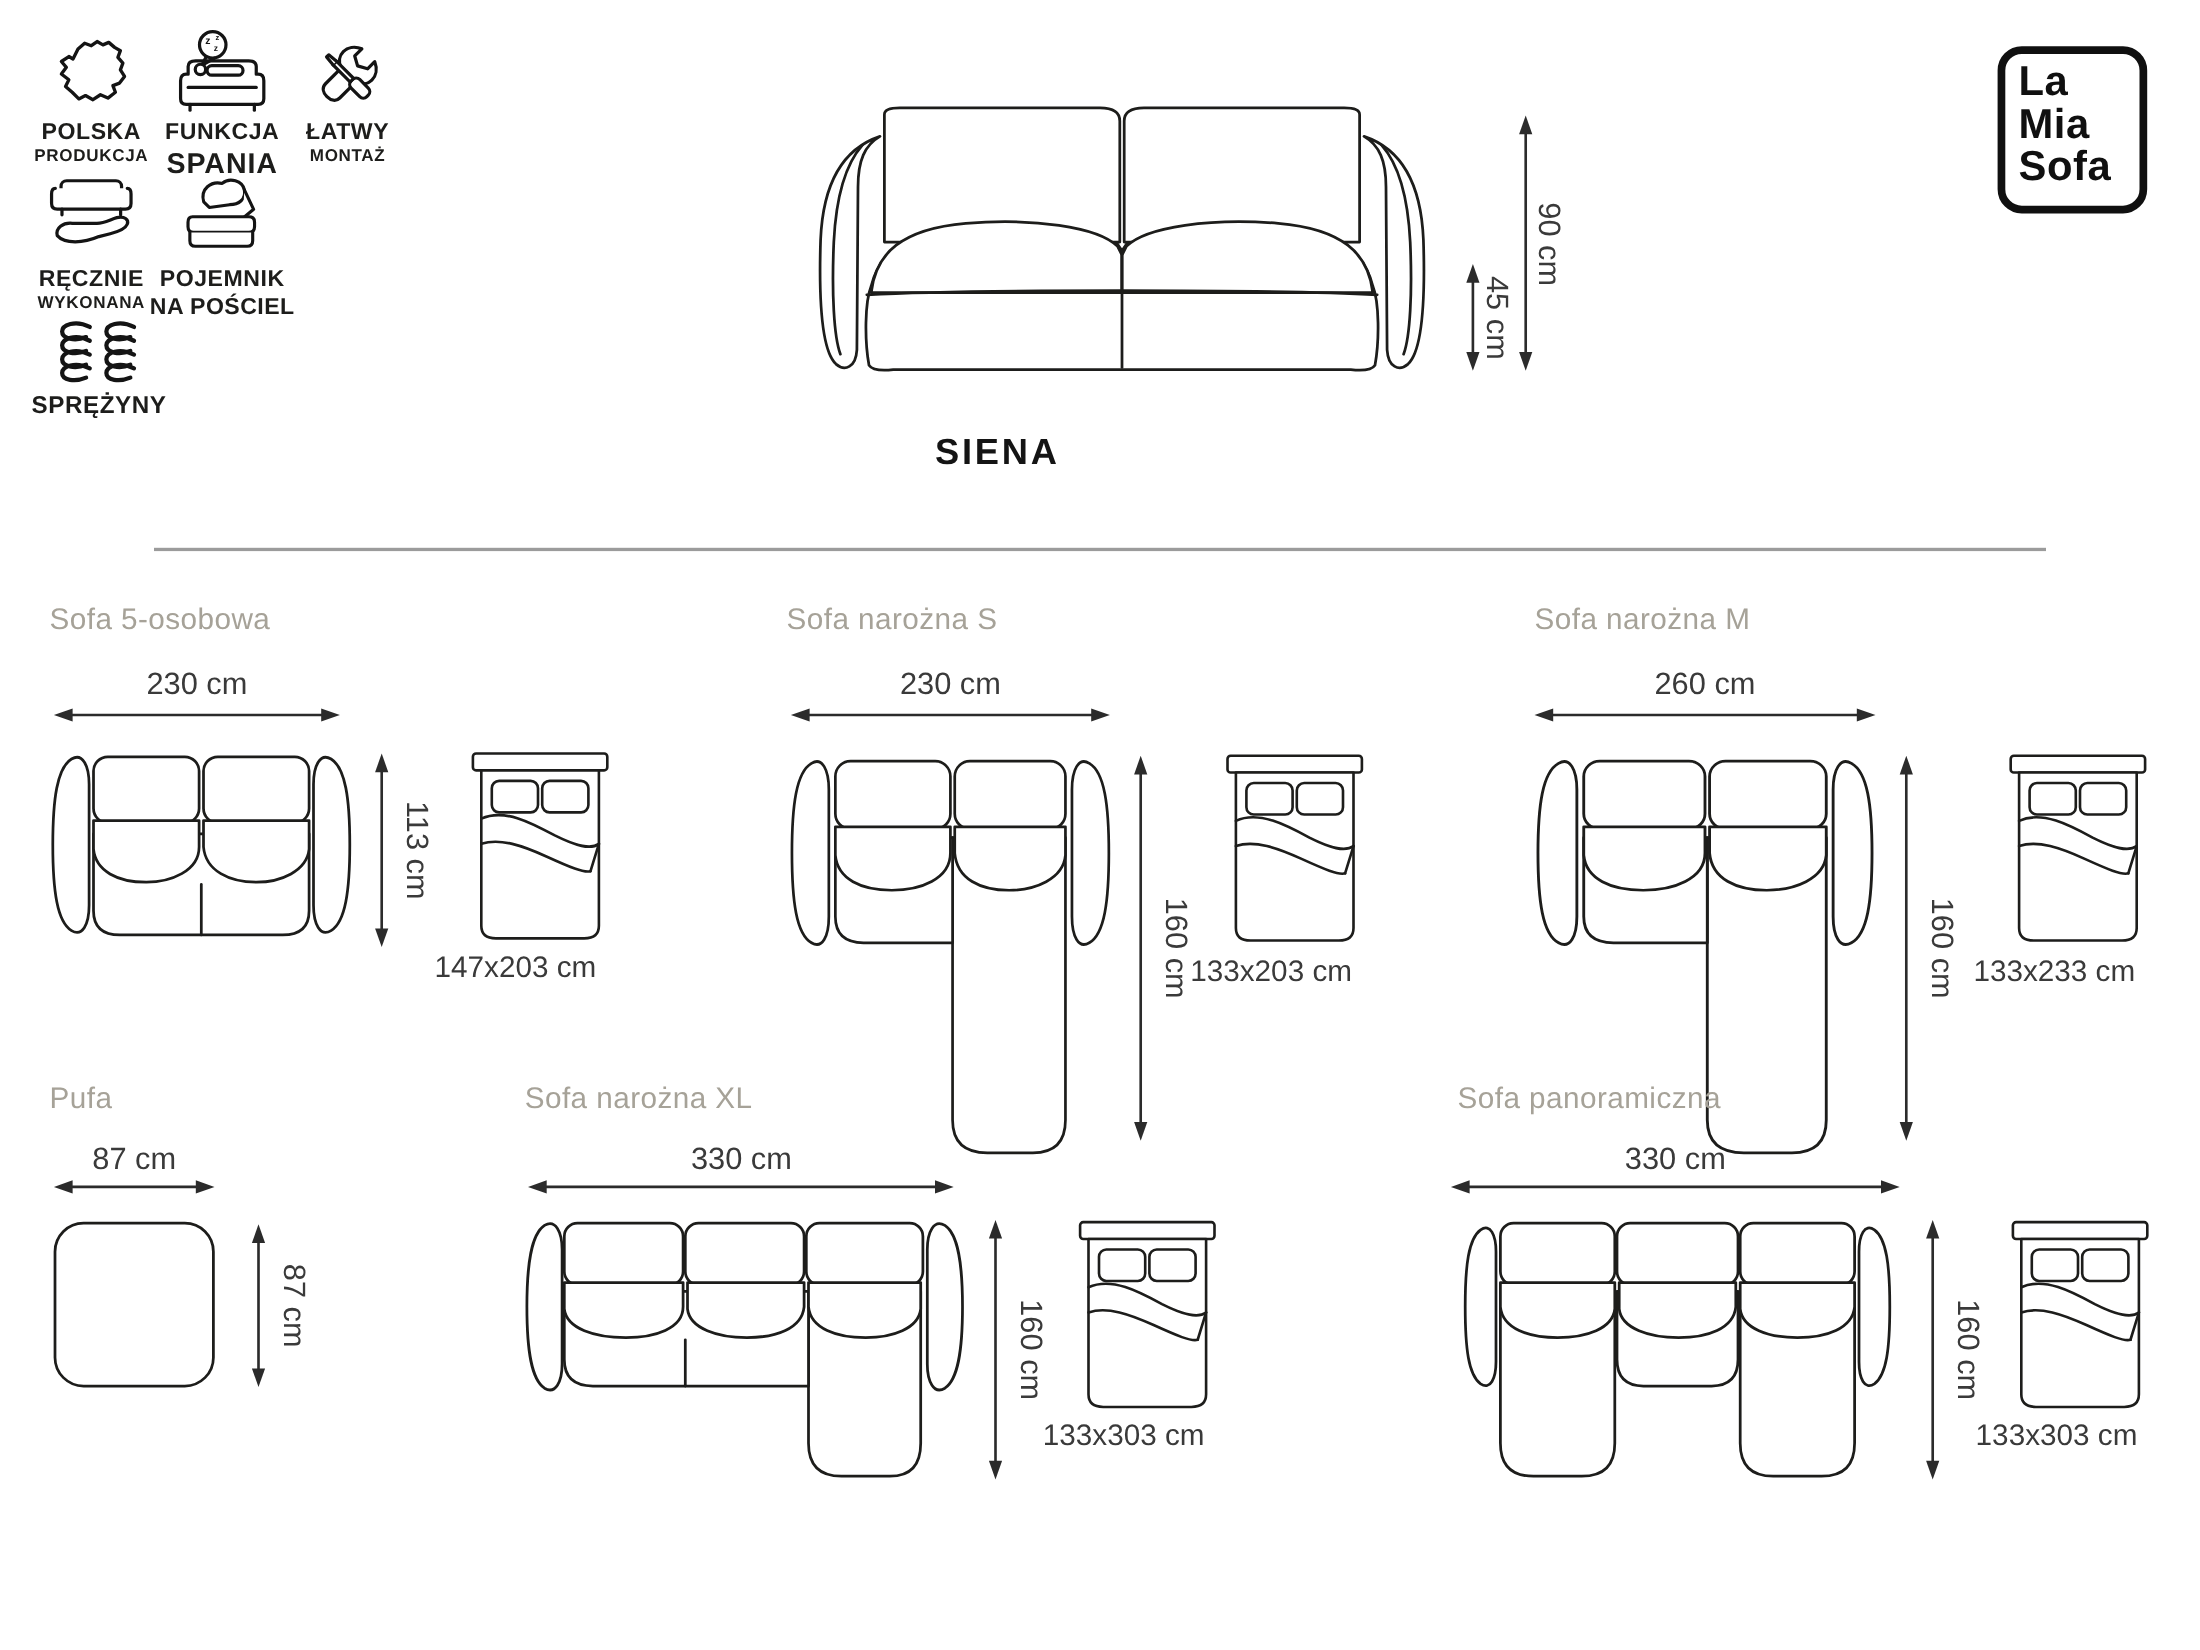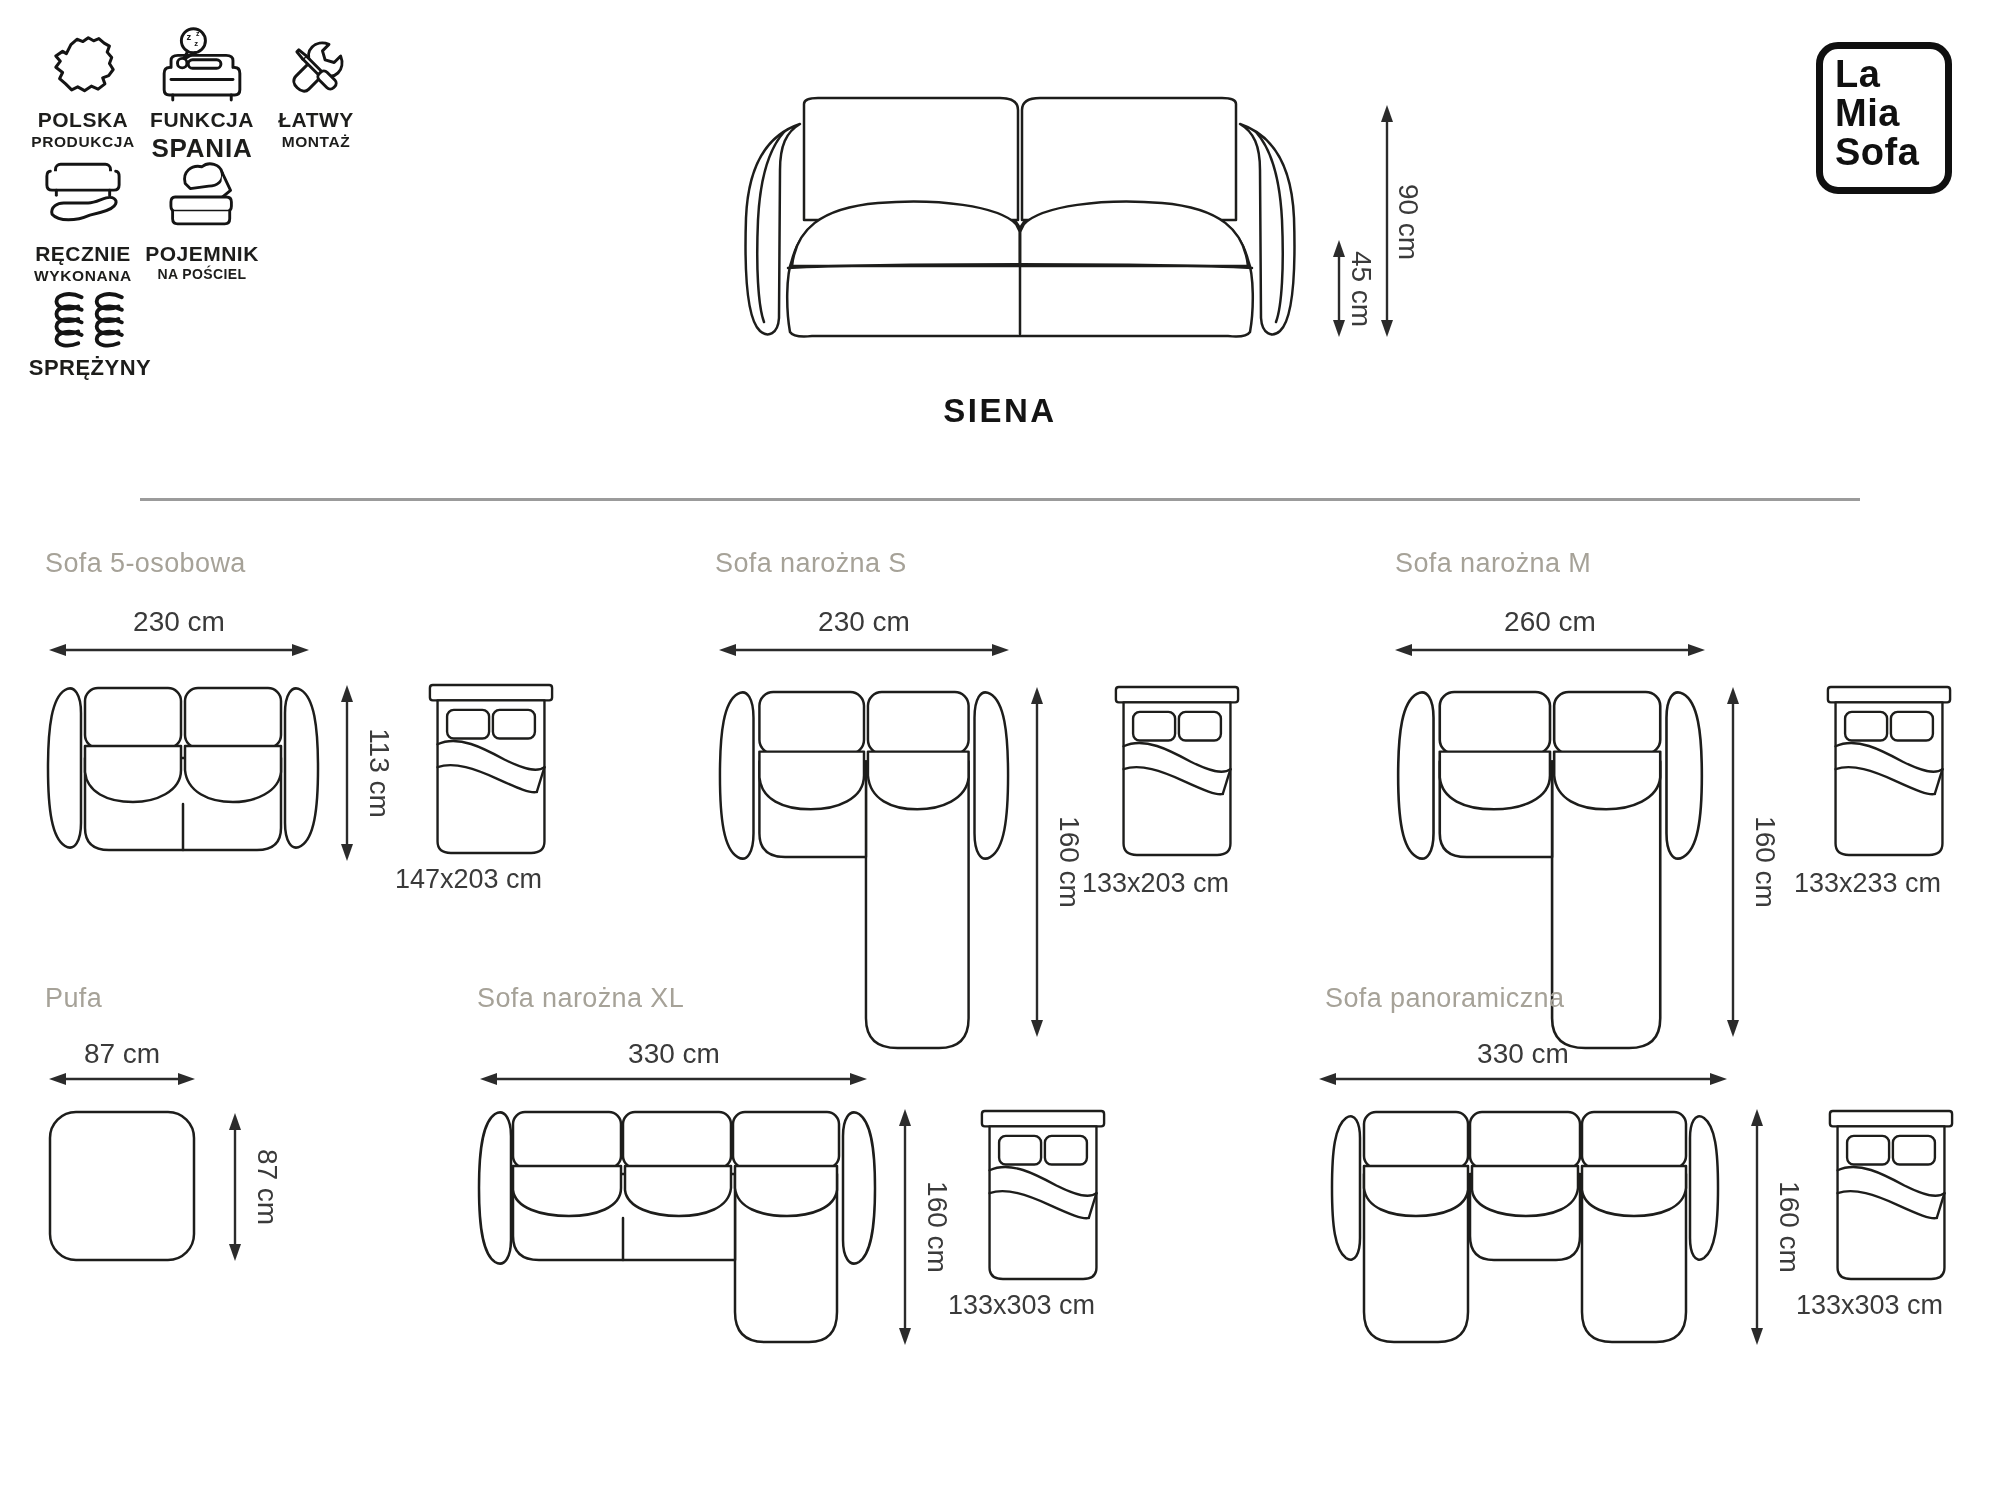--- a/index.html
+++ b/index.html
@@ -5,27 +5,27 @@
   html,body{margin:0;padding:0;background:#fff}
   body{width:2000px;height:1500px;position:relative;font-family:"Liberation Sans","DejaVu Sans",sans-serif;color:#1d1d1b}
   .canvas{position:absolute;left:0;top:0;width:2000px;height:1500px;background:#fff;overflow:hidden}
   .abs{position:absolute}
   
   .badge{position:absolute;text-align:center}
   .badge .ic{display:flex;justify-content:center;align-items:flex-end;margin:0 auto 6px auto}
   .badge .l1{font-weight:700;font-size:21px;letter-spacing:.5px;line-height:1.12}
   .badge .l2{font-weight:700;font-size:15.5px;letter-spacing:.6px;line-height:1.25}
   .badge.b2 .l2{font-size:26px;letter-spacing:.8px}
-  .badge.b5 .l2{font-size:14px;letter-spacing:.4px}
+  .badge.b5 .l2{font-size:21px;letter-spacing:.4px}
   .badge.b6 .l1{font-size:22px}
   .badge.b7 .l1,.badge.b7 .l2{font-size:14.5px;letter-spacing:.4px}
   
   .ik{stroke:#141414;fill:none;stroke-linejoin:round;stroke-linecap:round}
   
-  .siena{position:absolute;left:850px;top:392px;width:300px;text-align:center;font-size:33px;font-weight:700;letter-spacing:2.5px;color:#141414}
+  .siena{position:absolute;left:850px;top:392px;width:300px;text-align:left;font-size:33px;font-weight:700;letter-spacing:2.5px;color:#141414}
   .logo{position:absolute;left:1816px;top:42px;width:136px;height:152px;border:7px solid #101010;border-radius:22px;padding:6px 12px 0 12px;font-weight:700;font-size:38px;line-height:1.02;letter-spacing:.5px;color:#101010;box-sizing:border-box}
   .divider{position:absolute;left:140px;top:498px;width:1720px;height:3px;background:#9b9b9b}
   .vname{position:absolute;font-size:27px;color:#a6a298;font-weight:500;letter-spacing:.4px}
   .dim{position:absolute;font-size:28px;color:#3a3a3a;text-align:center;width:160px}
   .dimv{position:absolute;font-size:28px;color:#3a3a3a;text-align:center;width:110px;height:30px;transform:rotate(90deg)}
   .bedlab{position:absolute;font-size:27px;color:#3a3a3a;width:190px}
   
   .arrow line{stroke:#2b2b2b;stroke-width:2.4}
   .arrow polygon{fill:#2b2b2b;stroke:none}
   

